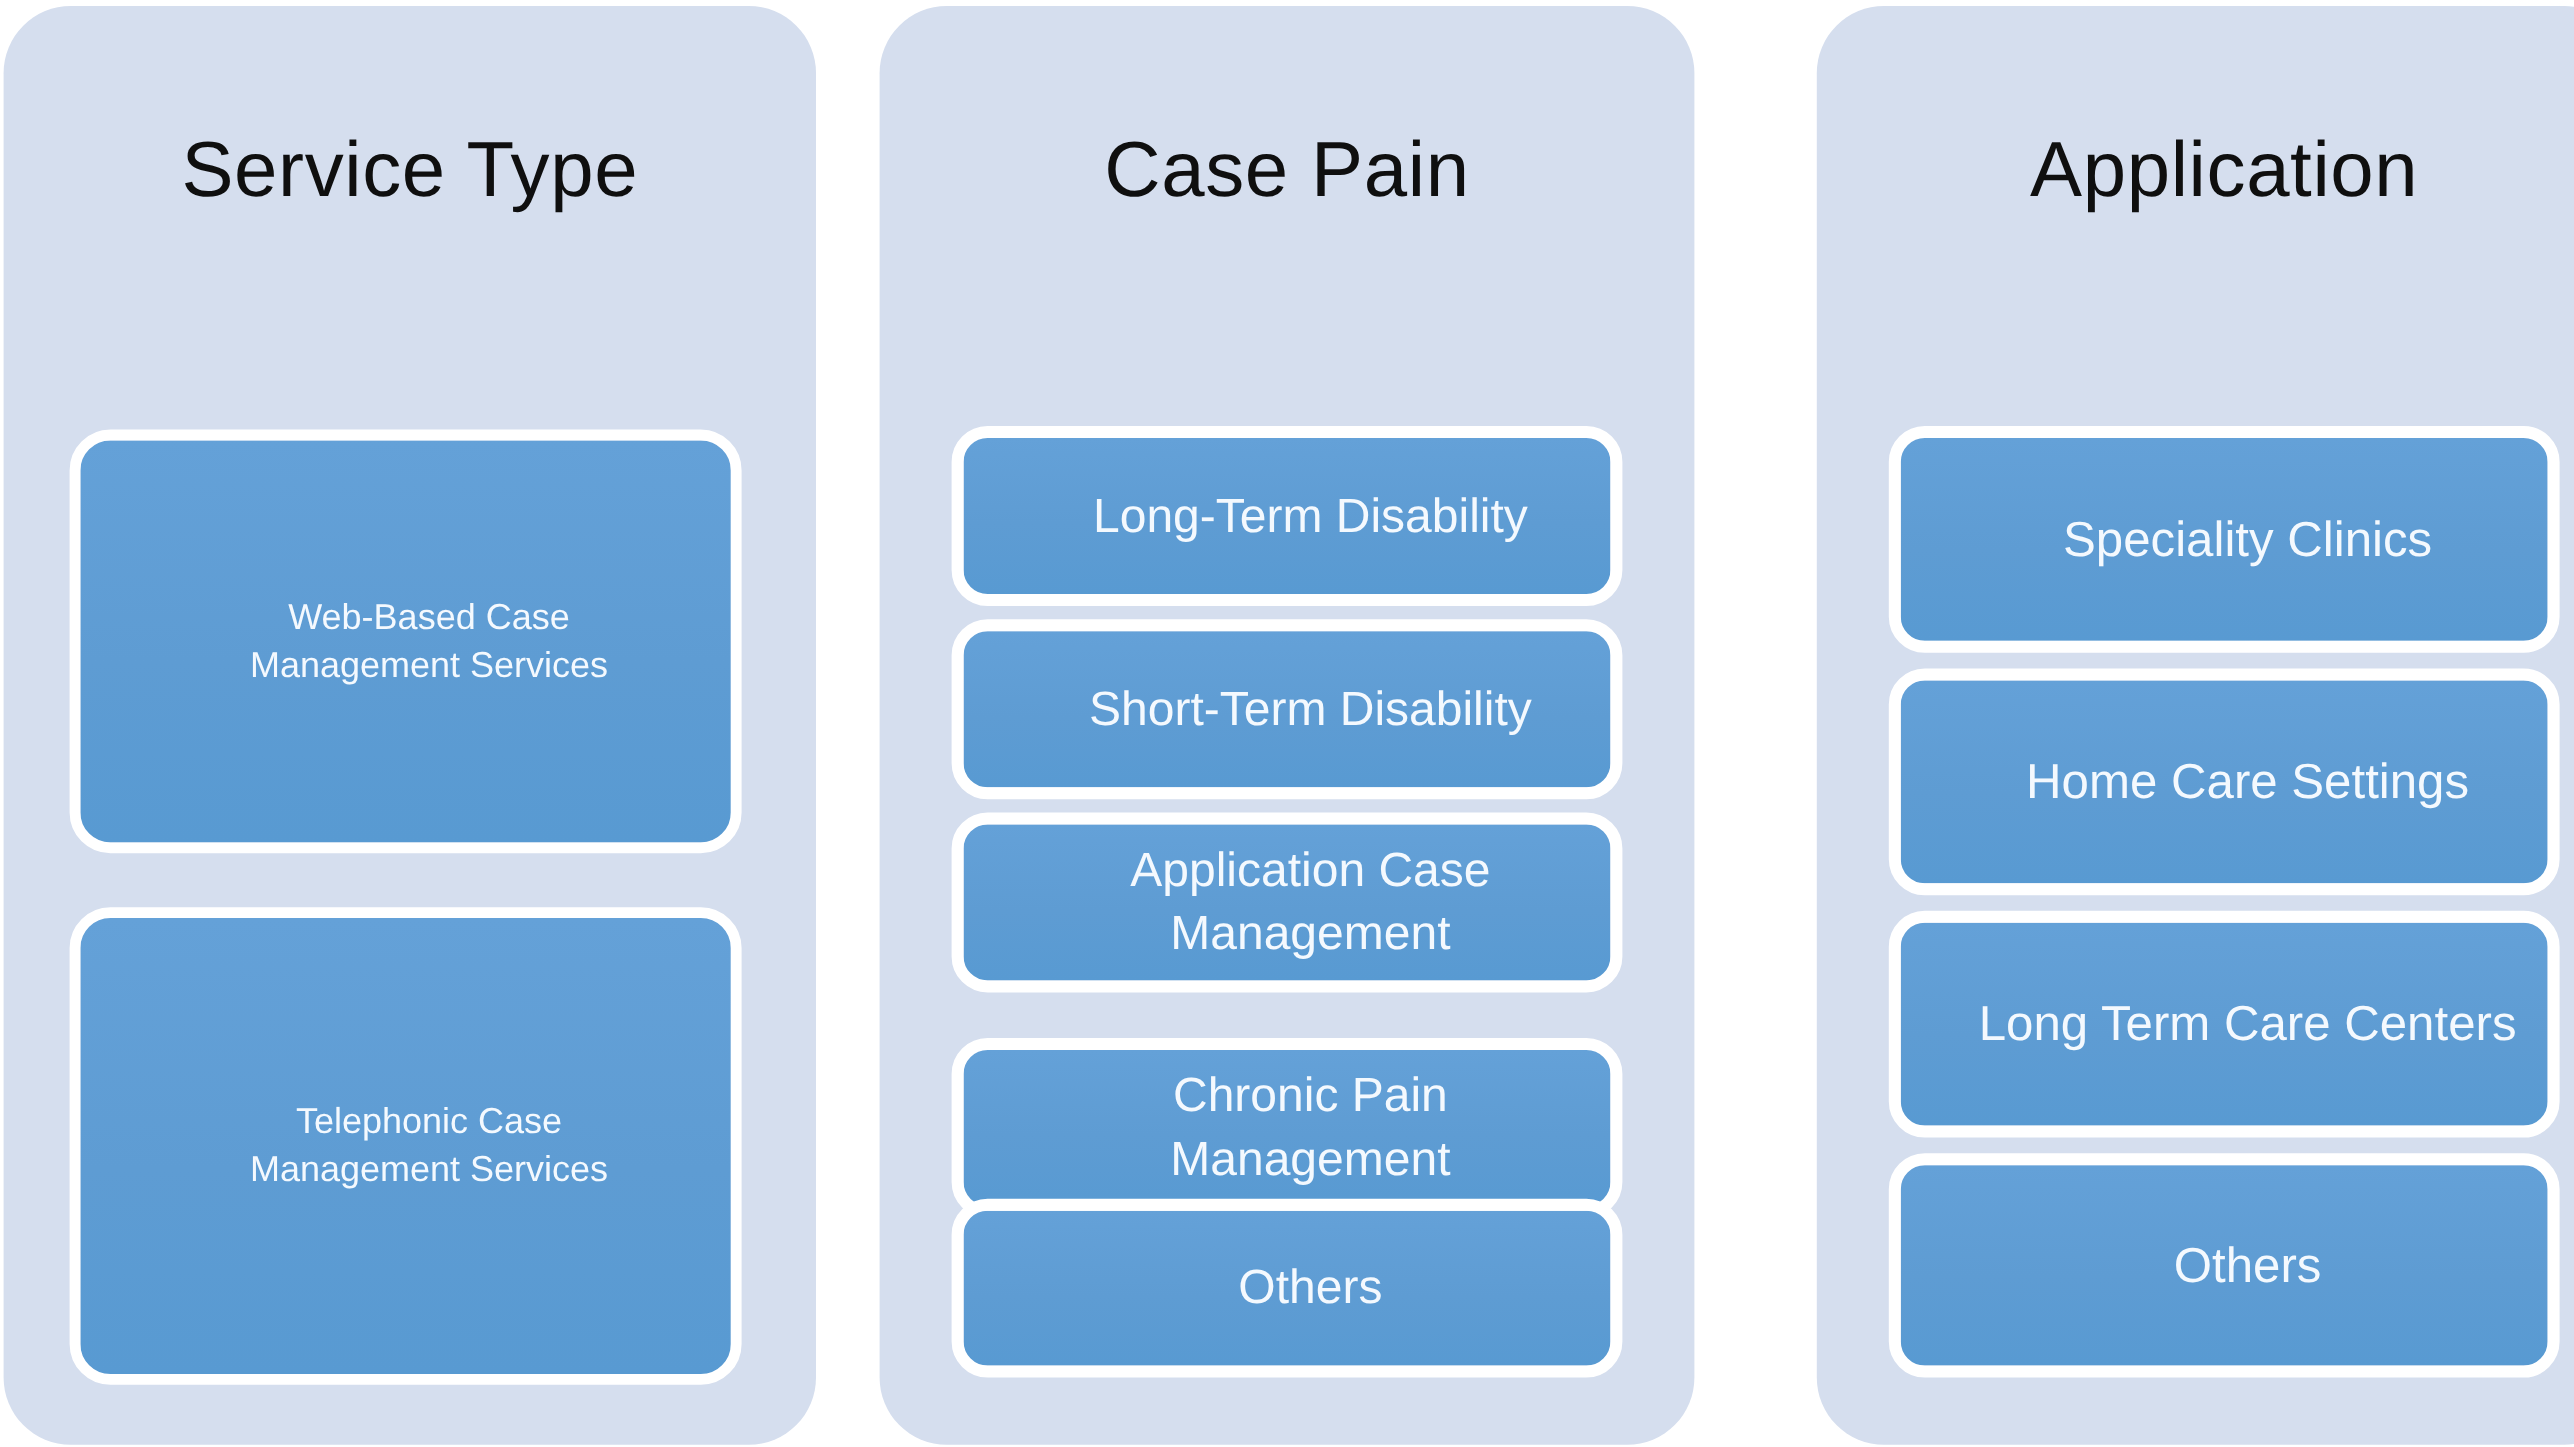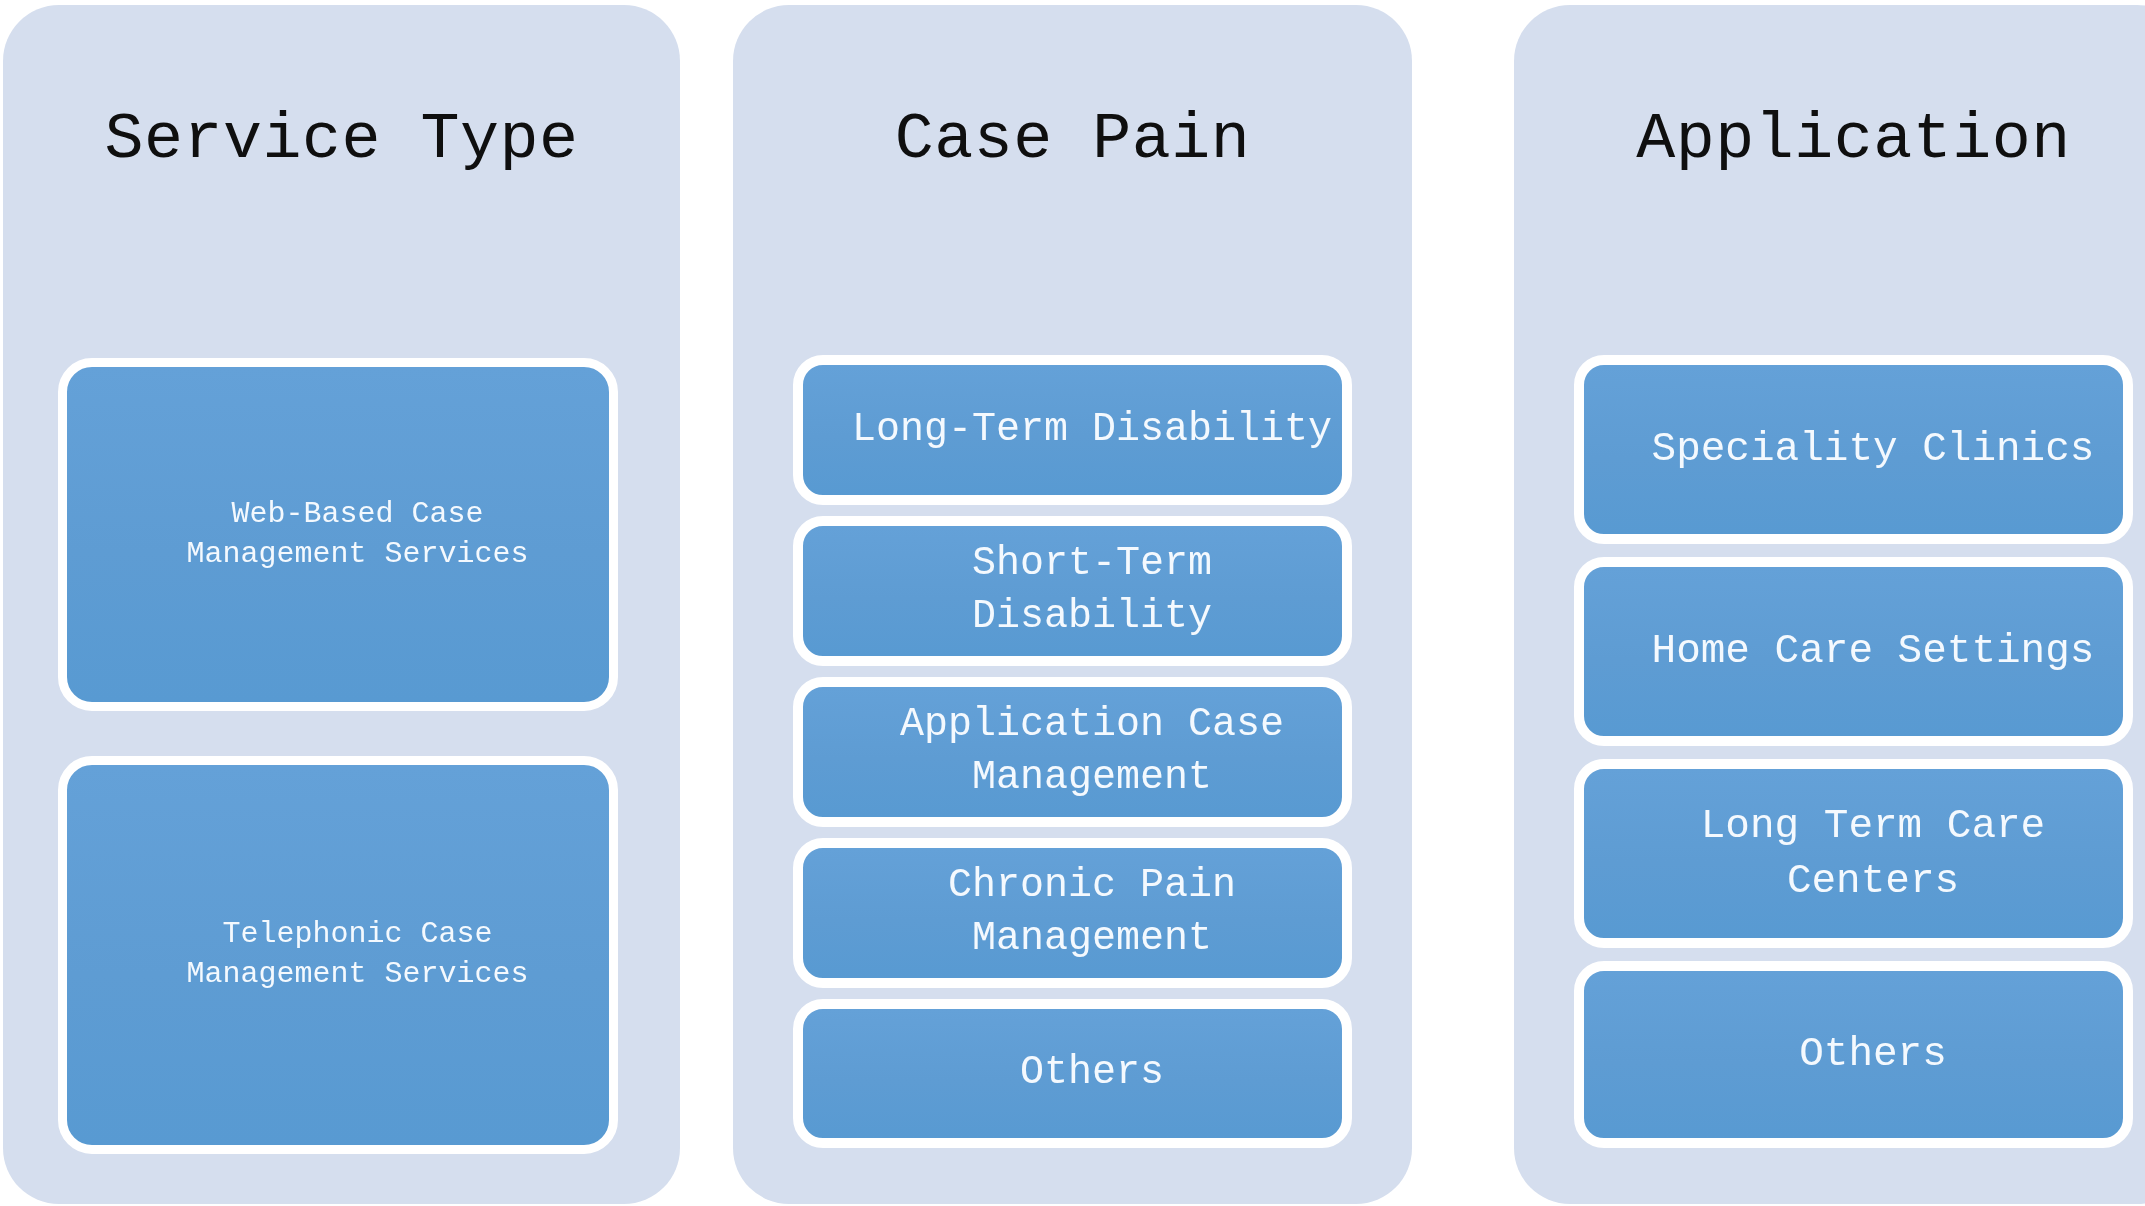--- a/index.html
+++ b/index.html
@@ -8,21 +8,20 @@
     width:2145px;height:1206px;
     background:#fff;
     font-family:"Liberation Sans","DejaVu Sans",sans-serif;
     overflow:hidden;
   }
   .panel{
     position:absolute;
     top:5px;height:1199px;
     background:var(--panel,#d5deee);
     border-radius:56px;
-    font-family:Liberation Mono, monospace;
   }
   .panel-1{left:3px;width:677px;}
   .panel-2{left:733px;width:679px;}
   .panel-3{left:1514px;width:679px;}
   .panel-title{
     position:absolute;
     top:98px;left:0;right:0;
     margin:0;
     text-align:center;
     font-size:65px;
@@ -47,21 +46,21 @@
   }
   
   .panel-1 .box{left:55px;width:560px;font-size:30px;border-radius:34px;}
   .panel-1 .box-0{top:353px;height:353px;}
   .panel-1 .box-1{top:751px;height:398px;}
   
   .panel-2 .box{left:60px;width:559px;font-size:40px;border:10px solid var(--border,#ffffff);border-radius:30px;}
   .panel-2 .box-0{top:350px;height:150px;}
   .panel-2 .box-1{top:511px;height:150px;}
   .panel-2 .box-2{top:672px;height:150px;}
-  .panel-2 .box-3{top:833px;height:150px;}
+  .panel-2 .box-3{top:860px;height:150px;}
   .panel-2 .box-4{top:994px;height:149px;}
   
   .panel-3 .box{left:60px;width:559px;font-size:41px;border:10px solid var(--border,#ffffff);border-radius:30px;}
   .panel-3 .box-0{top:350px;height:189px;}
   .panel-3 .box-1{top:552px;height:189px;}
   .panel-3 .box-2{top:754px;height:189px;}
   .panel-3 .box-3{top:956px;height:187px;}
 </style>
 </head>
 <body style="background: rgb(255, 255, 255);">

